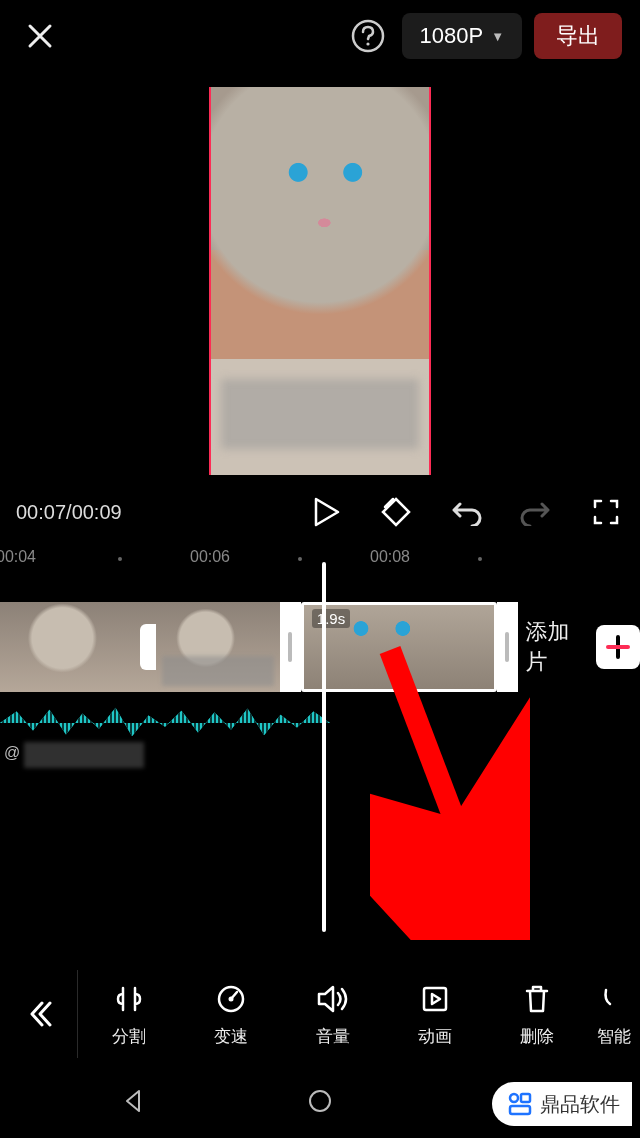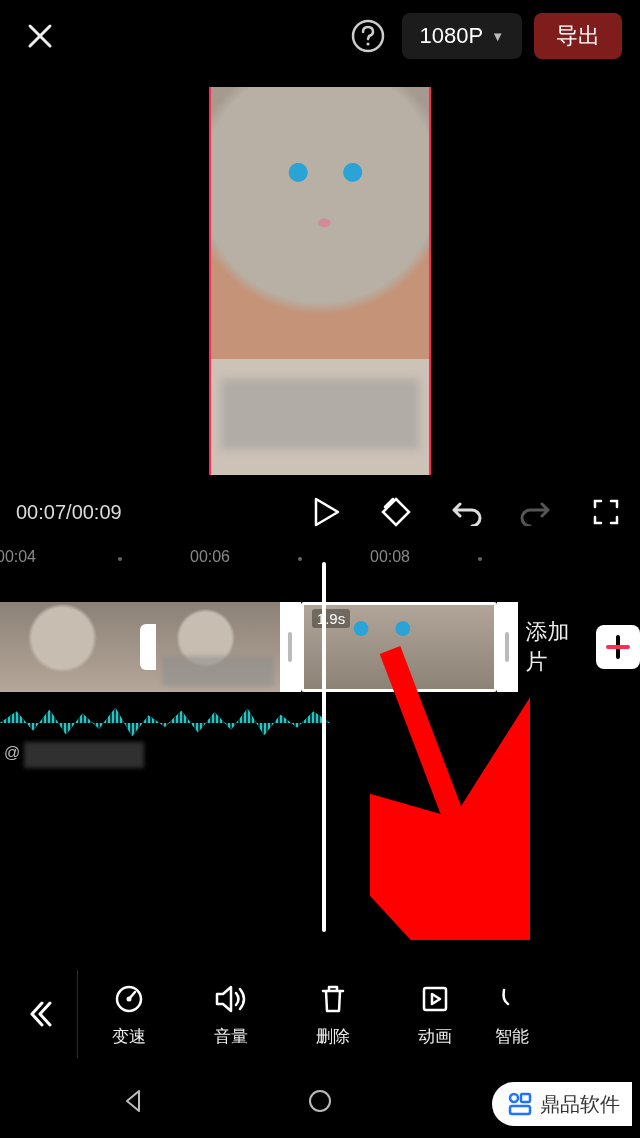--- a/index.html
+++ b/index.html
@@ -365,53 +365,61 @@
 
 <div class="bottom-toolbar">
   <div class="collapse-btn">
     <svg width="30" height="30" viewBox="0 0 30 30">
         <path d="M18 4 L8 15 L18 26 M26 4 L16 15 L26 26" fill="none" stroke="#fff" stroke-width="3" stroke-linecap="round" stroke-linejoin="round"></path>
       </svg>
   </div>
   <div class="tool-scroll">
     <div class="tool-item">
       <div class="tool-icon">
+        <svg width="30" height="30" viewBox="0 0 30 30">
+            <path d="M9 4 V26 M21 4 V26 M9 10 Q4 10 4 15 Q4 20 9 20 M21 10 Q26 10 26 15 Q26 20 21 20" fill="none" stroke="#fff" stroke-width="2.5" stroke-linecap="round"></path>
+          </svg>
+      </div>
+      <span class="tool-label">分割</span>
+    </div>
+    <div class="tool-item">
+      <div class="tool-icon">
         <svg width="32" height="32" viewBox="0 0 32 32">
             <circle cx="16" cy="16" r="12" fill="none" stroke="#fff" stroke-width="2.5"></circle>
             <path d="M16 16 L22 9" stroke="#fff" stroke-width="2.5" stroke-linecap="round"></path>
             <circle cx="16" cy="16" r="2.5" fill="#fff"></circle>
           </svg>
       </div>
       <span class="tool-label">变速</span>
     </div>
     <div class="tool-item">
       <div class="tool-icon">
         <svg width="34" height="30" viewBox="0 0 34 30">
             <path d="M3 10 H9 L17 3 V27 L9 20 H3 Z" fill="none" stroke="#fff" stroke-width="2.5" stroke-linejoin="round"></path>
             <path d="M22 9 Q27 15 22 21 M26 5 Q34 15 26 25" fill="none" stroke="#fff" stroke-width="2.5" stroke-linecap="round"></path>
           </svg>
       </div>
       <span class="tool-label">音量</span>
     </div>
     <div class="tool-item">
       <div class="tool-icon">
-        <svg width="30" height="32" viewBox="0 0 30 32">
-            <path d="M5 8 H25 M11 8 V4 H19 V8 M8 8 L9 28 H21 L22 8" fill="none" stroke="#fff" stroke-width="2.5" stroke-linecap="round" stroke-linejoin="round"></path>
-          </svg>
-      </div>
-      <span class="tool-label">删除</span>
-    </div>
-    <div class="tool-item">
-      <div class="tool-icon">
         <svg width="30" height="30" viewBox="0 0 30 30">
             <rect x="4" y="4" width="22" height="22" rx="2" fill="none" stroke="#fff" stroke-width="2.5"></rect>
             <path d="M12 10 L20 15 L12 20 Z" fill="none" stroke="#fff" stroke-width="2.5" stroke-linejoin="round"></path>
           </svg>
       </div>
       <span class="tool-label">动画</span>
+    </div>
+    <div class="tool-item">
+      <div class="tool-icon">
+        <svg width="30" height="32" viewBox="0 0 30 32">
+            <path d="M5 8 H25 M11 8 V4 H19 V8 M8 8 L9 28 H21 L22 8" fill="none" stroke="#fff" stroke-width="2.5" stroke-linecap="round" stroke-linejoin="round"></path>
+          </svg>
+      </div>
+      <span class="tool-label">删除</span>
     </div>
     <div class="tool-item narrow">
       <div class="tool-icon">
         <svg width="24" height="30" viewBox="0 0 24 30">
             <path d="M4 6 Q2 16 8 20" fill="none" stroke="#fff" stroke-width="2.5" stroke-linecap="round"></path>
           </svg>
       </div>
       <span class="tool-label">智能</span>
     </div>
   </div>

